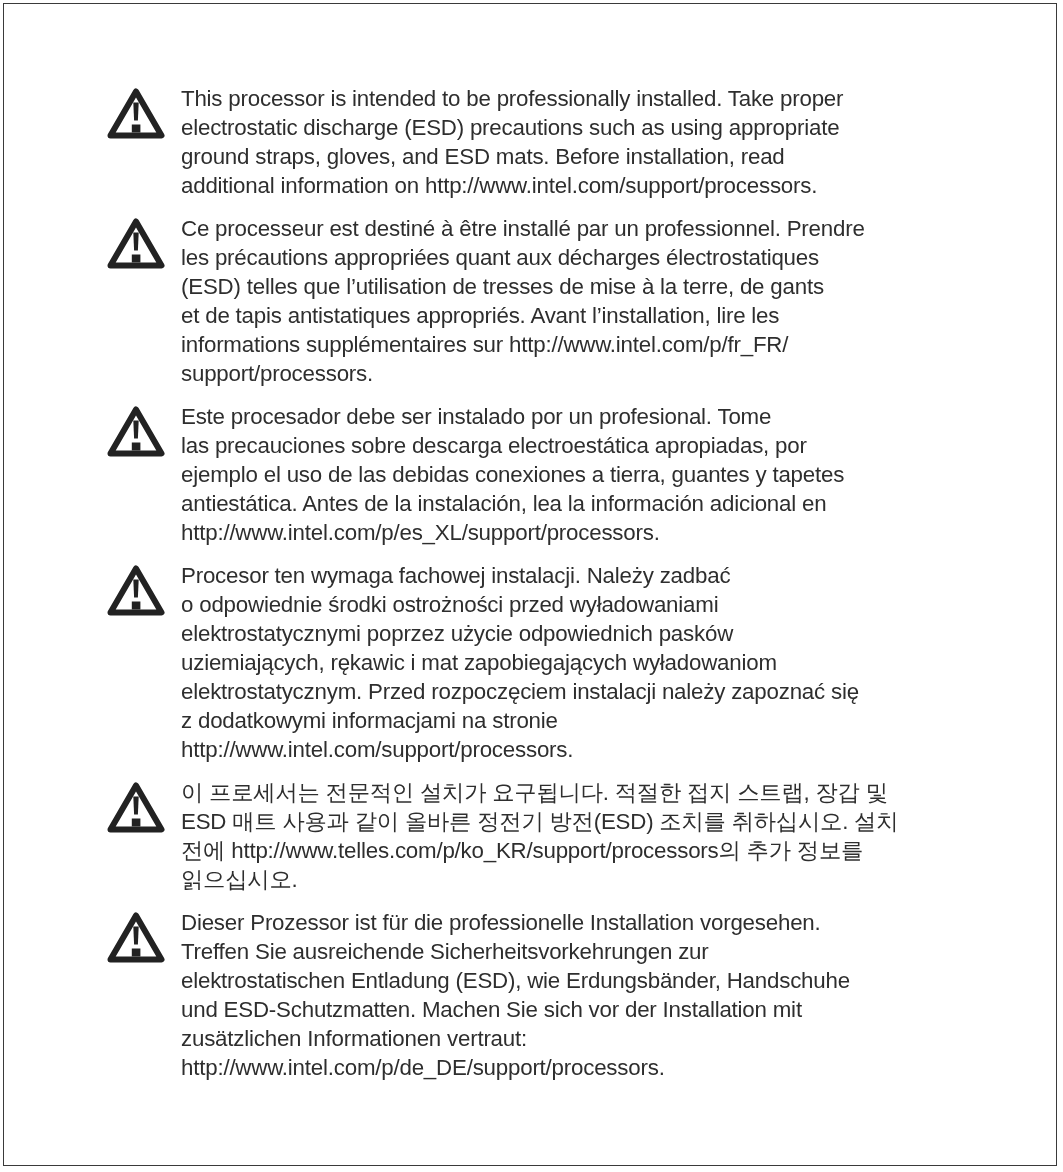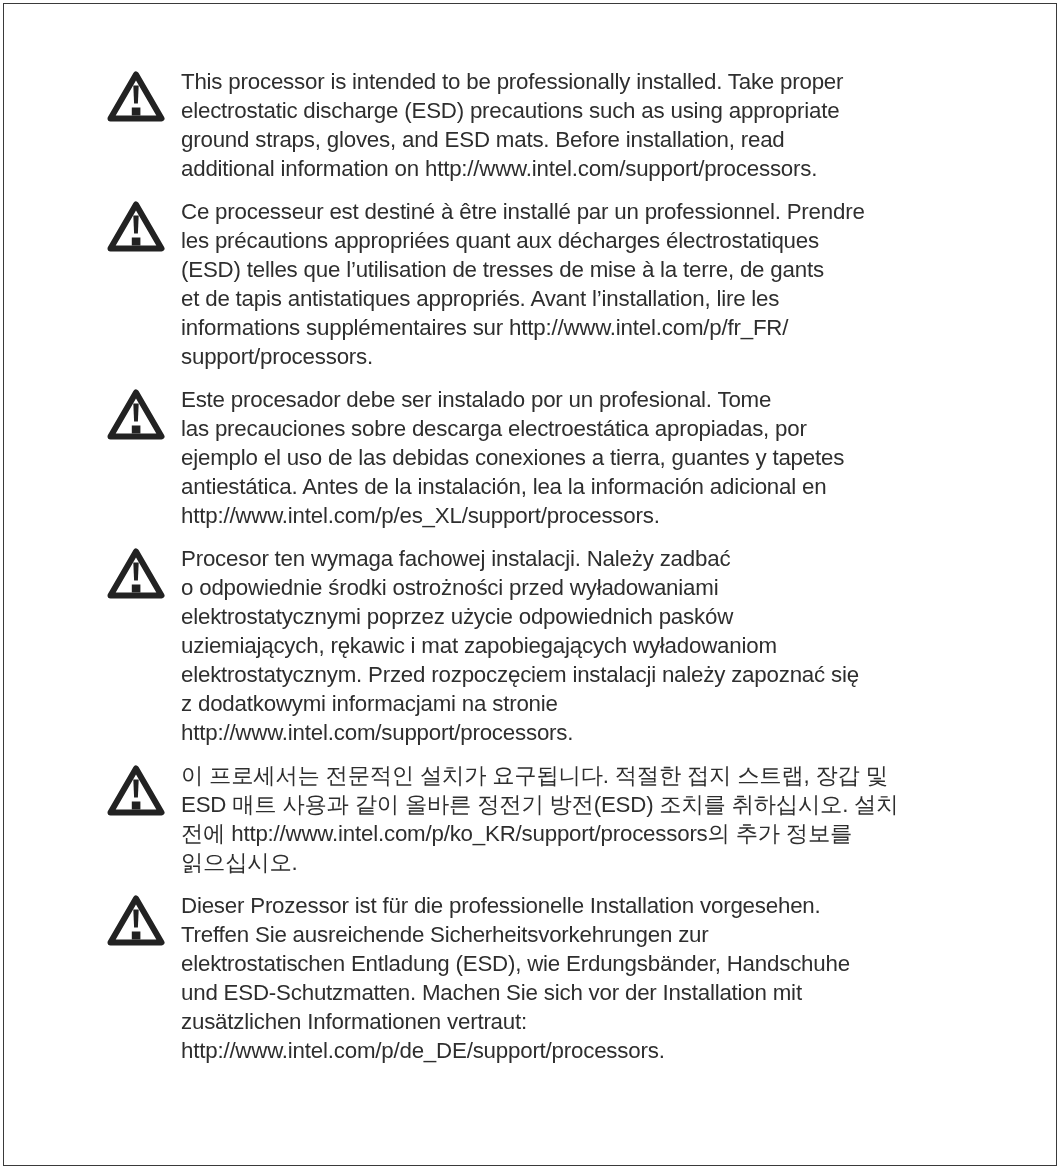--- a/index.html
+++ b/index.html
@@ -21,21 +21,21 @@
     top: 3px;
     width: 1054px;
     height: 1163px;
     border: 1.5px solid #3a3a3a;
     box-sizing: border-box;
     pointer-events: none;
   }
   .content {
     position: absolute;
     left: 107px;
-    top: 67px;
+    top: 84px;
     width: 880px;
   }
   .warning {
     display: flex;
     align-items: flex-start;
     margin-bottom: 14px;
   }
   .icon-col {
     flex: 0 0 74px;
     width: 74px;
@@ -127,21 +127,21 @@
     <div class="warning">
       <div class="icon-col">
         <svg class="warning-icon" viewBox="0 0 58 53" aria-hidden="true">
           <path d="M29 4.5 L54.5 48.5 L3.5 48.5 Z" fill="none" stroke="#222222" stroke-width="6" stroke-linejoin="round"></path>
           <polygon points="26.3,15.5 31.7,15.5 30.9,33.5 27.1,33.5" fill="#222222"></polygon>
           <rect x="24.8" y="37.5" width="8.6" height="8" fill="#222222"></rect>
         </svg>
       </div>
       <div class="warning-text">이 프로세서는 전문적인 설치가 요구됩니다. 적절한 접지 스트랩, 장갑 및
 ESD 매트 사용과 같이 올바른 정전기 방전(ESD) 조치를 취하십시오. 설치
-전에 http://www.intel.com/p/ko_KR/support/processors의 추가 정보를
+전에 http://www.telles.com/p/ko_KR/support/processors의 추가 정보를
 읽으십시오.</div>
     </div>
 
     <div class="warning">
       <div class="icon-col">
         <svg class="warning-icon" viewBox="0 0 58 53" aria-hidden="true">
           <path d="M29 4.5 L54.5 48.5 L3.5 48.5 Z" fill="none" stroke="#222222" stroke-width="6" stroke-linejoin="round"></path>
           <polygon points="26.3,15.5 31.7,15.5 30.9,33.5 27.1,33.5" fill="#222222"></polygon>
           <rect x="24.8" y="37.5" width="8.6" height="8" fill="#222222"></rect>
         </svg>

